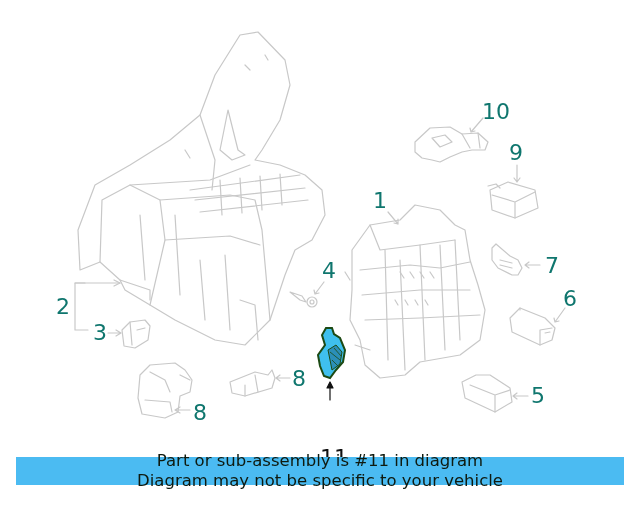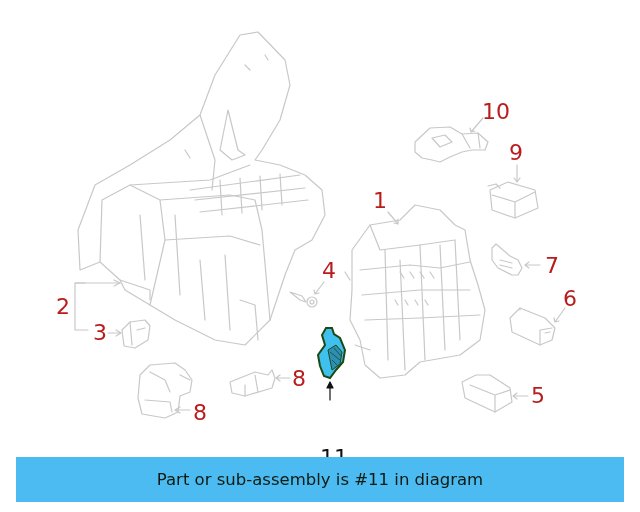--- a/index.html
+++ b/index.html
@@ -1,20 +1,20 @@
 <!DOCTYPE html>
 <html><head>
 <meta charset="utf-8">
 <style>
   html, body { margin:0; padding:0; background:#ffffff; }
   body { width:640px; height:512px; position:relative; overflow:hidden; font-family:"DejaVu Sans", sans-serif; }
   #diagram { position:absolute; left:0; top:0; width:640px; height:450px; }
-  .callout { position:absolute; font-family:"DejaVu Sans", sans-serif; font-size:22px; color:#b91c1c; line-height:1; }
+  .callout { position:absolute; font-family:"DejaVu Sans", sans-serif; font-size:22px; color:#0f766e; line-height:1; }
   .callout.active { color:#111111; }
-  #banner { position:absolute; left:16px; top:457px; width:608px; height:45px; background:#4bbbf2;
+  #banner { position:absolute; left:16px; top:457px; width:608px; height:28px; background:#4bbbf2;
             display:flex; flex-direction:column; align-items:center; justify-content:center; }
   #banner span { font-family:"DejaVu Sans", sans-serif; font-size:16.5px; line-height:20px; color:#0f1a0f; white-space:nowrap; }
 </style>
 </head>
 <body>
 
 <div id="diagram">
   <svg width="640" height="450" viewBox="0 0 640 450">
     <g fill="none" stroke="#c8c8c8" stroke-width="1.2" stroke-linejoin="round" stroke-linecap="round">
 
@@ -129,13 +129,14 @@
   <span class="callout" style="left:545px;top:255px;">7</span>
   <span class="callout" style="left:292px;top:368px;">8</span>
   <span class="callout" style="left:509px;top:142px;">9</span>
   <span class="callout" style="left:482px;top:101px;">10</span>
   <span class="callout active" style="left:320px;top:400px;margin-top:47px;">11</span>
   <span class="callout" style="left:193px;top:402px;">8</span>
 </div>
 
 <div id="banner">
   <span>Part or sub-assembly is #11 in diagram</span>
+  <span>Diagram may not be specific to your vehicle</span>
 </div>
 
 </body></html>

